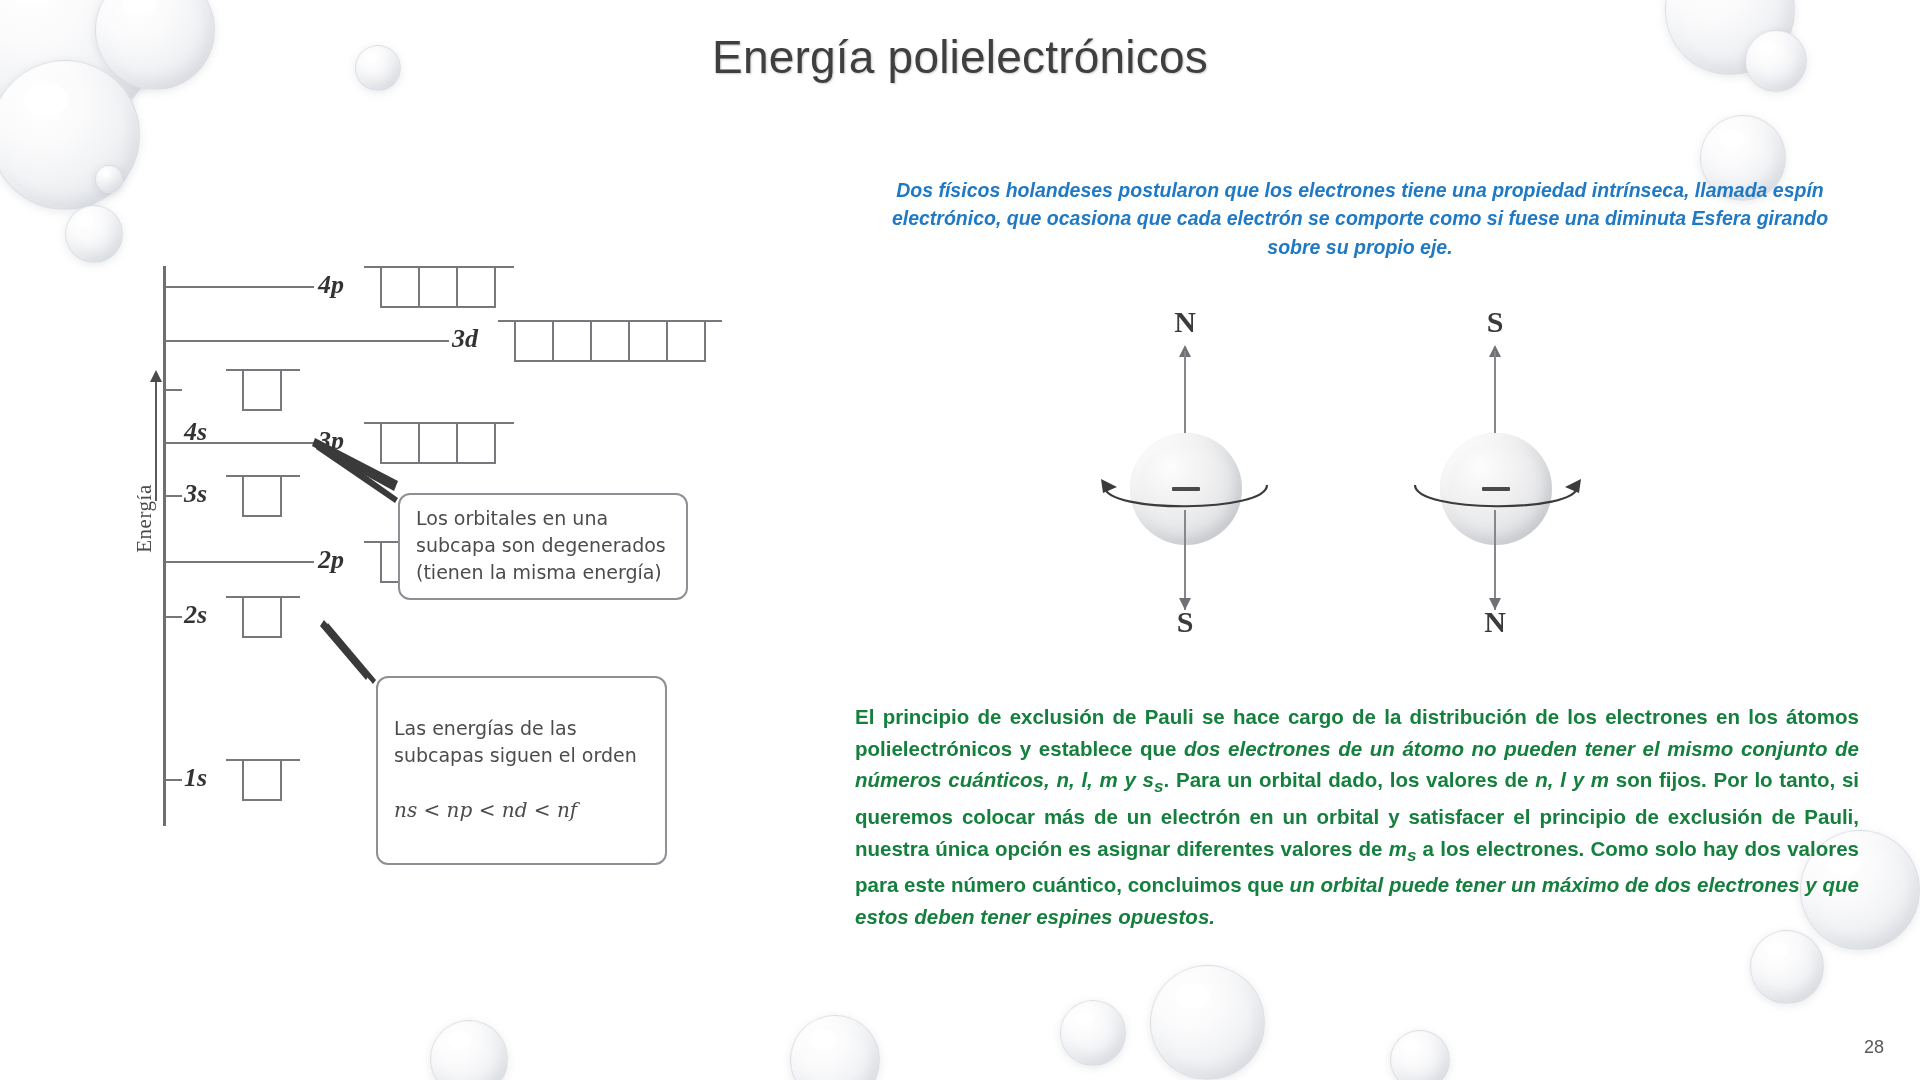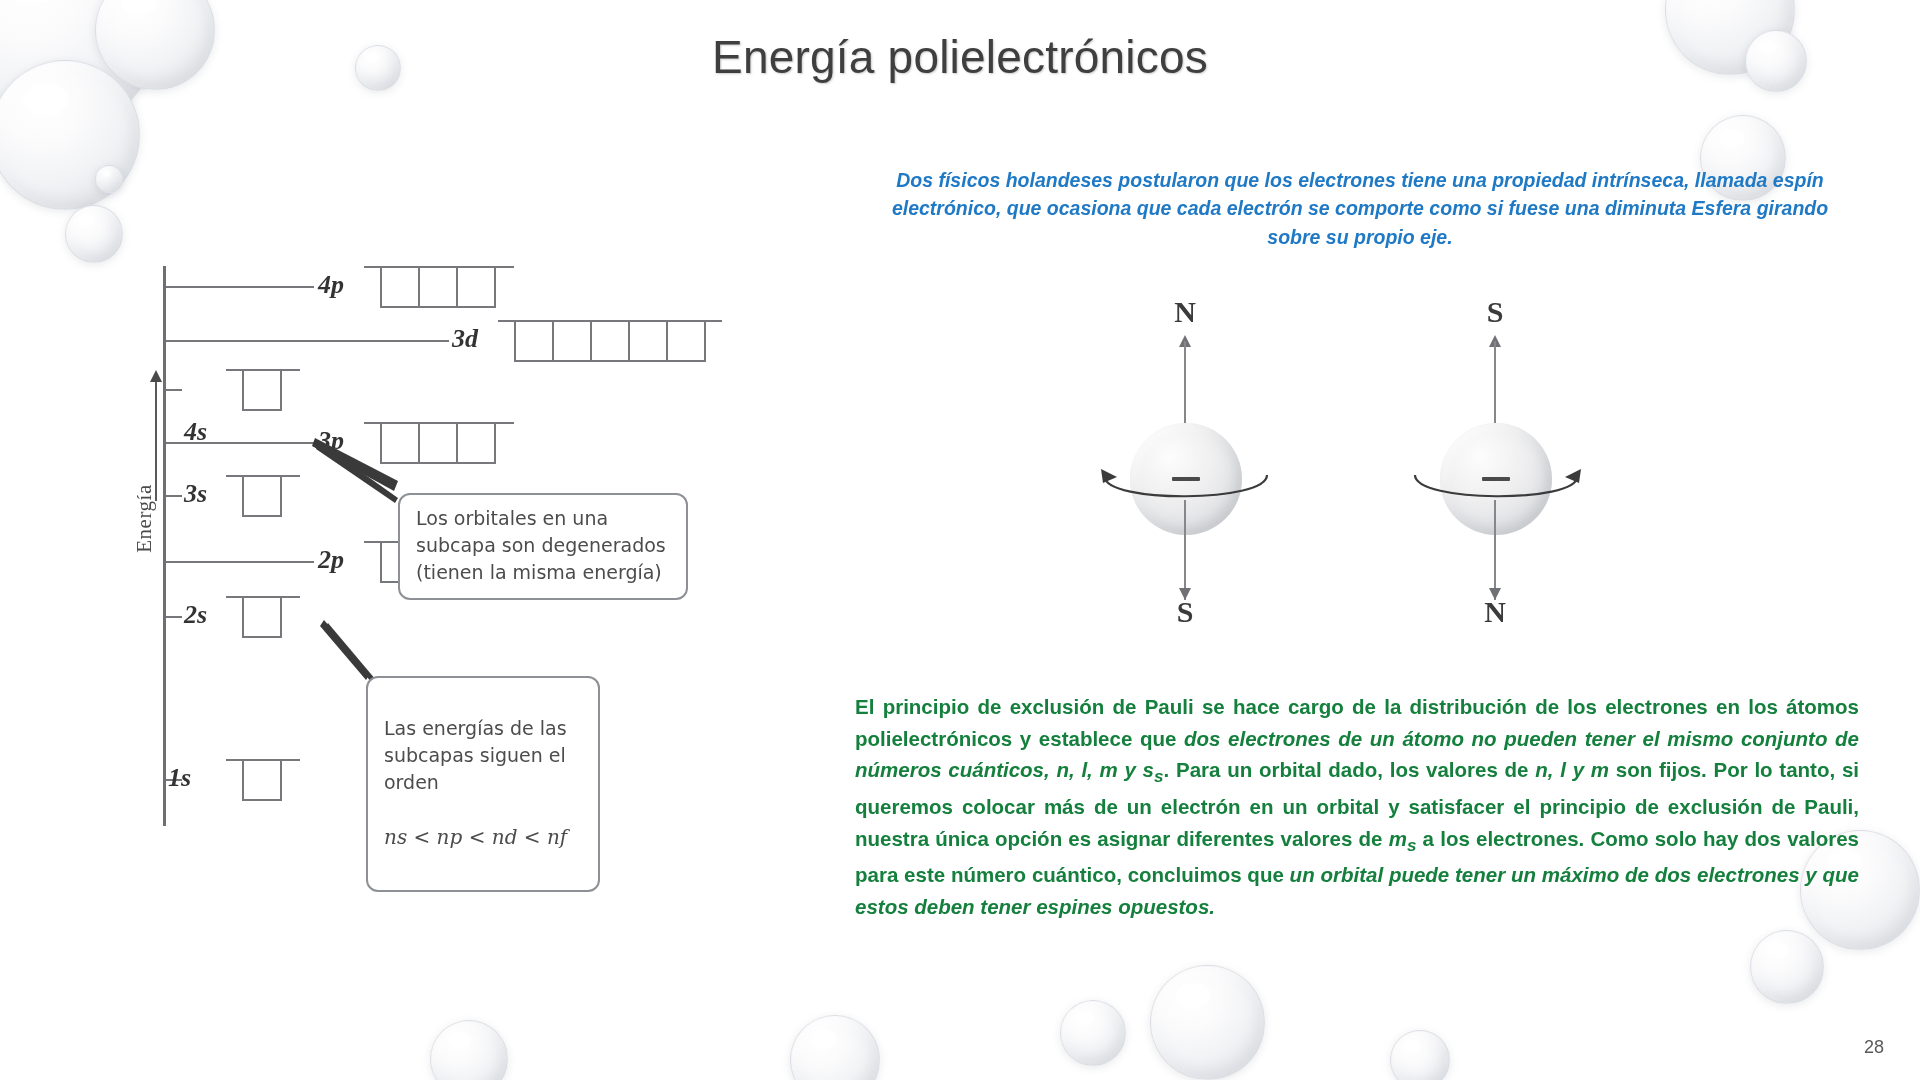--- a/index.html
+++ b/index.html
@@ -193,21 +193,21 @@
   }
   .right-heading {
     font-size: 40px;
     font-style: italic;
     color: #3f3f3f;
     text-align: center;
     text-shadow: 1px 1px 2px rgba(170,170,170,0.5);
     line-height: 1.15;
   }
   .blue-note {
-    margin-top: 16px;
+    margin-top: 26px;
     font-size: 19.5px;
     font-weight: 700;
     font-style: italic;
     color: #1f79c4;
     text-align: center;
     line-height: 1.45;
     padding: 0 20px;
   }
 
   
@@ -406,39 +406,39 @@
 
     <div class="level-tick" style="left:58px;top:410px;"></div>
     <div class="level-label" style="left:76px;top:394px;">2s</div>
     <div class="stub" style="left:118px;top:390px;"></div>
     <div class="boxes" style="left:134px;top:390px;">
       <div class="cell"></div>
     </div>
     <div class="stub" style="left:174px;top:390px;"></div>
 
     <div class="level-tick" style="left:58px;top:573px;"></div>
-    <div class="level-label" style="left:60px;top:557px;">1s</div>
+    <div class="level-label" style="left:76px;top:557px;">1s</div>
     <div class="stub" style="left:118px;top:553px;"></div>
     <div class="boxes" style="left:134px;top:553px;">
       <div class="cell"></div>
     </div>
     <div class="stub" style="left:174px;top:553px;"></div>
 
     <svg width="700" height="620" style="position:absolute;left:0;top:0;pointer-events:none;">
       <polygon points="207,232 290,275 286,285 204,240" fill="#3a3a3a"></polygon>
       <polygon points="211,236 290,292 287,297 208,243" fill="#3a3a3a"></polygon>
       <polygon points="216,414 262,468 258,474 212,420" fill="#3a3a3a"></polygon>
       <polygon points="220,417 268,474 265,478 217,422" fill="#3a3a3a"></polygon>
     </svg>
 
     <div class="callout" style="left:290px;top:268px;width:290px;margin-top:19px;">Los orbitales en una
 subcapa son degenerados
 (tienen la misma energía)</div>
 
-    <div class="callout" style="left:258px;top:470px;width:234px;">
+    <div class="callout" style="left:268px;top:470px;width:291px;">
       <div style="white-space:pre-line;">Las energías de las
 subcapas siguen el orden</div>
       <div class="callout-mono">ns &lt; np &lt; nd &lt; nf</div>
     </div>
 
   </div>
 </div>
 
 <div class="right-col">
 

